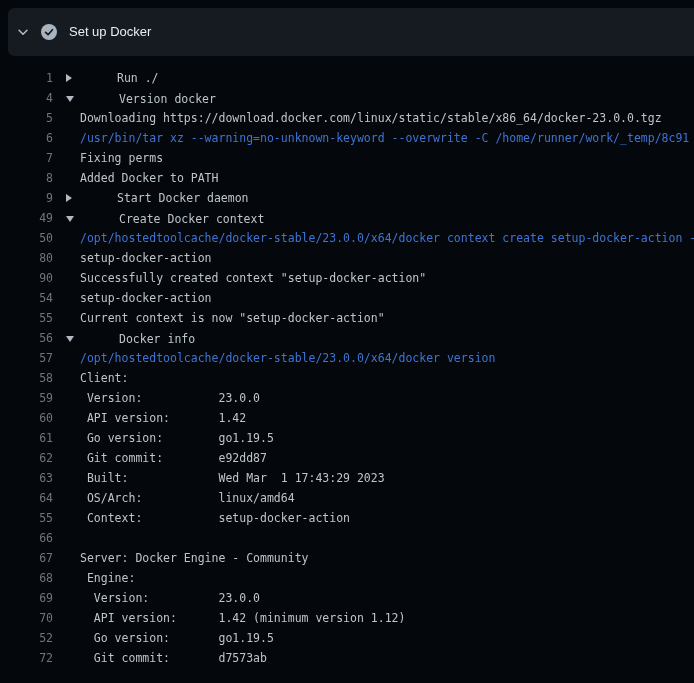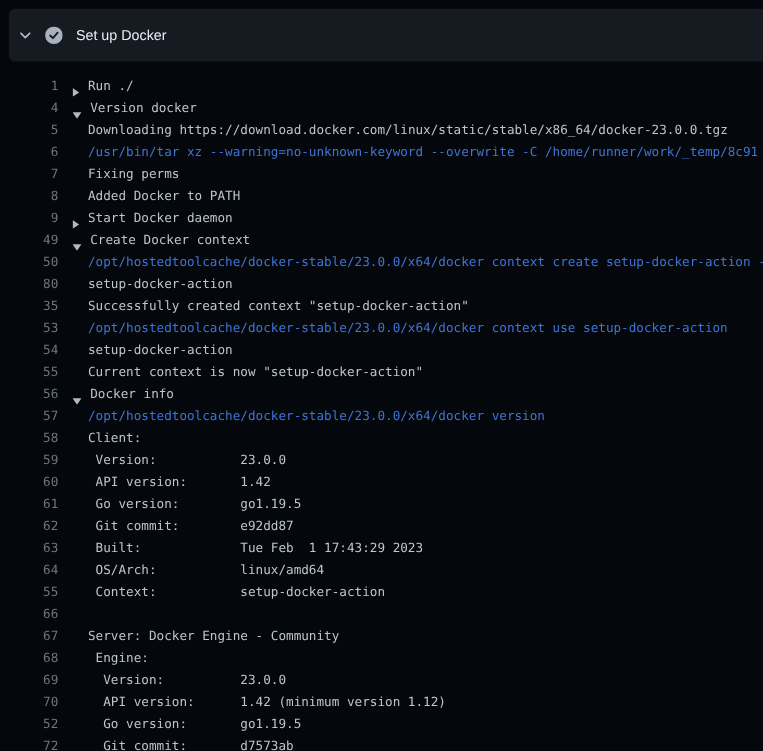--- a/index.html
+++ b/index.html
@@ -41,21 +41,21 @@
   .num{
     width:53px; flex:none;
     text-align:right;
     color:var(--line_number,#6e7681);
     cursor:pointer;
   }
   .body{ margin-left:13px; white-space:pre; overflow:hidden; }
   .indent{ padding-left:14px; }
   .cmd{ color:var(--command,#3f74d4); }
   .lnk{ color:inherit; text-underline-offset:2px; cursor:pointer; }
-  .grp{ cursor:pointer; display:inline-flex; align-items:flex-end; }
+  .grp{ cursor:pointer; display:inline-flex; align-items:center;gap:37px; }
   .tri{ display:inline-block; width:0; height:0; margin-right:8px; border-style:solid; }
   .tri.right{ border-width:4px 0 4px 6px; border-color:transparent transparent transparent var(--icon_gray,#9aa4ae); }
   .tri.down{ border-width:6px 4px 0 4px; border-color:var(--icon_gray,#9aa4ae) transparent transparent transparent; }
 </style>
 </head>
 <body>
 
 <div class="panel">
 
   <div class="step-header">
@@ -77,32 +77,31 @@
       <div class="row"><span class="num">1</span><span class="body"><span class="grp"><span class="tri right"></span><span>Run ./</span></span></span></div>
       <div class="row"><span class="num">4</span><span class="body"><span class="grp"><span class="tri down"></span><span>Version docker</span></span></span></div>
       <div class="row"><span class="num">5</span><span class="body indent"><span>Downloading </span><span class="lnk">https://download.docker.com/linux/static/stable/x86_64/docker-23.0.0.tgz</span></span></div>
       <div class="row"><span class="num">6</span><span class="body indent"><span class="cmd">/usr/bin/tar xz --warning=no-unknown-keyword --overwrite -C /home/runner/work/_temp/8c91</span></span></div>
       <div class="row"><span class="num">7</span><span class="body indent"><span>Fixing perms</span></span></div>
       <div class="row"><span class="num">8</span><span class="body indent"><span>Added Docker to PATH</span></span></div>
       <div class="row"><span class="num">9</span><span class="body"><span class="grp"><span class="tri right"></span><span>Start Docker daemon</span></span></span></div>
       <div class="row"><span class="num">49</span><span class="body"><span class="grp"><span class="tri down"></span><span>Create Docker context</span></span></span></div>
       <div class="row"><span class="num">50</span><span class="body indent"><span class="cmd">/opt/hostedtoolcache/docker-stable/23.0.0/x64/docker context create setup-docker-action -</span></span></div>
       <div class="row"><span class="num">80</span><span class="body indent"><span>setup-docker-action</span></span></div>
-      <div class="row"><span class="num">35</span><span class="body indent"><span>Successfully created context "setup-docker-action"</span></span></div>
-      <div class="row"><span class="num">53</span><span class="body indent"><span class="cmd">/opt/hostedtoolcache/docker-stable/23.0.0/x64/docker context use setup-docker-action</span></span></div>
+      <div class="row"><span class="num">90</span><span class="body indent"><span>Successfully created context "setup-docker-action"</span></span></div>
       <div class="row"><span class="num">54</span><span class="body indent"><span>setup-docker-action</span></span></div>
       <div class="row"><span class="num">55</span><span class="body indent"><span>Current context is now "setup-docker-action"</span></span></div>
       <div class="row"><span class="num">56</span><span class="body"><span class="grp"><span class="tri down"></span><span>Docker info</span></span></span></div>
       <div class="row"><span class="num">57</span><span class="body indent"><span class="cmd">/opt/hostedtoolcache/docker-stable/23.0.0/x64/docker version</span></span></div>
       <div class="row"><span class="num">58</span><span class="body indent"><span>Client:</span></span></div>
       <div class="row"><span class="num">59</span><span class="body indent"><span> Version:           23.0.0</span></span></div>
       <div class="row"><span class="num">60</span><span class="body indent"><span> API version:       1.42</span></span></div>
       <div class="row"><span class="num">61</span><span class="body indent"><span> Go version:        go1.19.5</span></span></div>
       <div class="row"><span class="num">62</span><span class="body indent"><span> Git commit:        e92dd87</span></span></div>
-      <div class="row"><span class="num">63</span><span class="body indent"><span> Built:             Tue Feb  1 17:43:29 2023</span></span></div>
+      <div class="row"><span class="num">63</span><span class="body indent"><span> Built:             Wed Mar  1 17:43:29 2023</span></span></div>
       <div class="row"><span class="num">64</span><span class="body indent"><span> OS/Arch:           linux/amd64</span></span></div>
       <div class="row"><span class="num">55</span><span class="body indent"><span> Context:           setup-docker-action</span></span></div>
       <div class="row"><span class="num">66</span><span class="body indent"><span></span></span></div>
       <div class="row"><span class="num">67</span><span class="body indent"><span>Server: Docker Engine - Community</span></span></div>
       <div class="row"><span class="num">68</span><span class="body indent"><span> Engine:</span></span></div>
       <div class="row"><span class="num">69</span><span class="body indent"><span>  Version:          23.0.0</span></span></div>
       <div class="row"><span class="num">70</span><span class="body indent"><span>  API version:      1.42 (minimum version 1.12)</span></span></div>
       <div class="row"><span class="num">52</span><span class="body indent"><span>  Go version:       go1.19.5</span></span></div>
       <div class="row"><span class="num">72</span><span class="body indent"><span>  Git commit:       d7573ab</span></span></div>
     </div>

